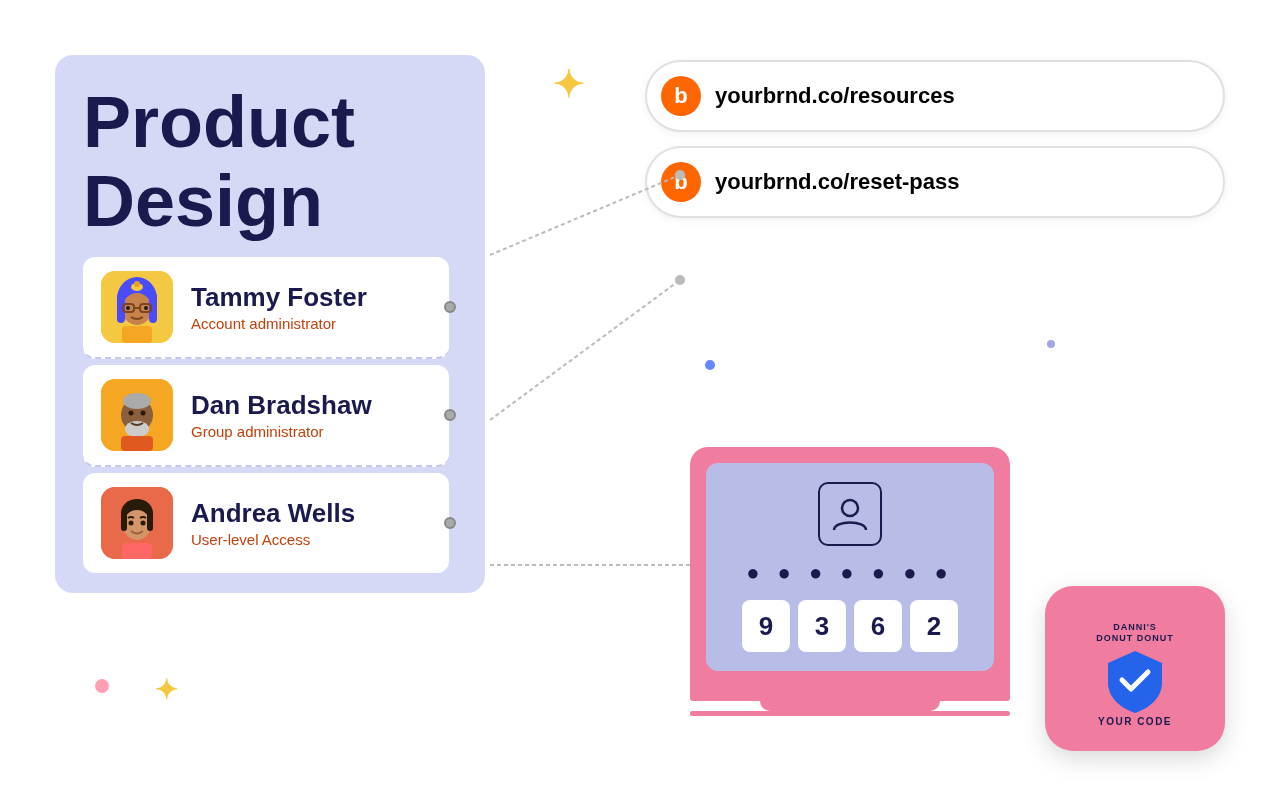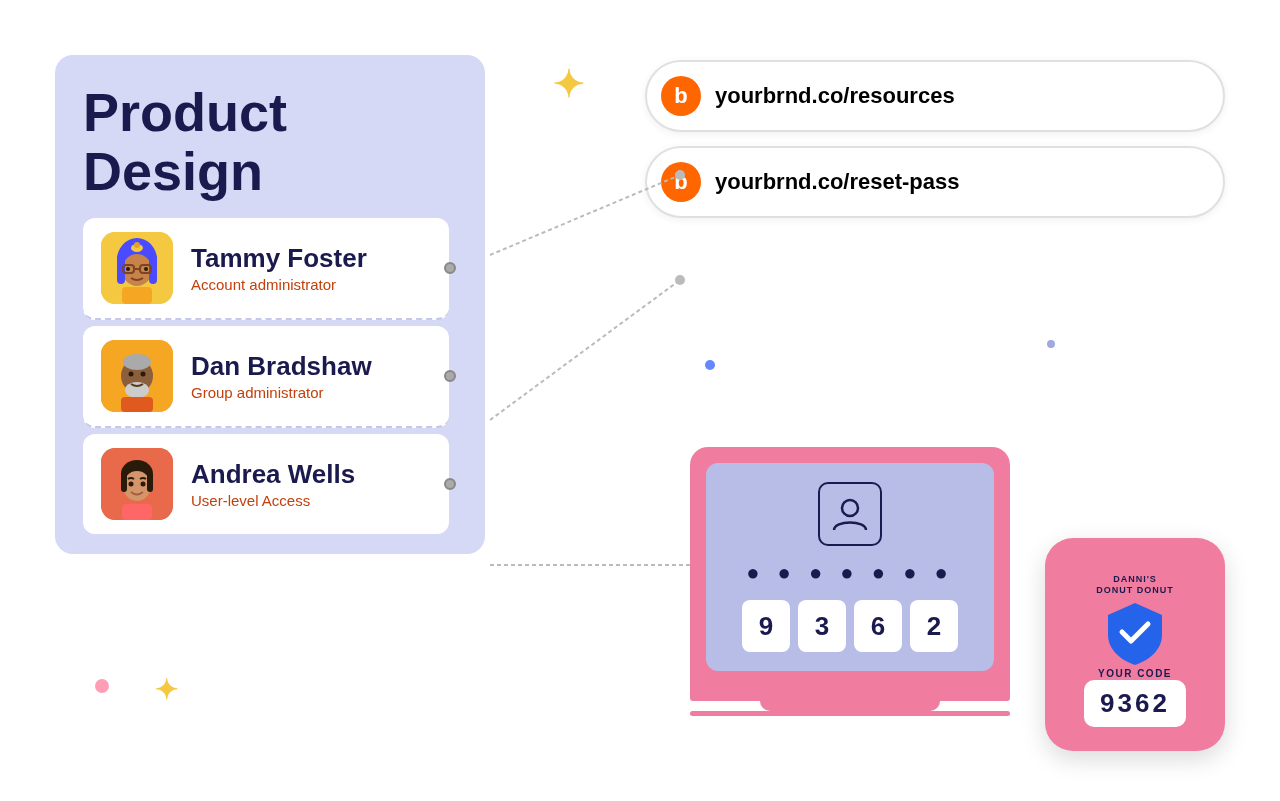--- a/index.html
+++ b/index.html
@@ -32,21 +32,21 @@
     .product-design-card {
       background: #d6d9f5;
       border-radius: 18px;
       padding: 28px 36px 20px 28px;
       width: 430px;
       position: relative;
       z-index: 2;
     }
 
     .product-design-title {
-      font-size: 54px;
+      font-size: 72px;
       font-weight: 900;
       color: #1a1a4e;
       line-height: 1.1;
       margin-bottom: 16px;
     }
 
     
     .user-cards {
       display: flex;
       flex-direction: column;
@@ -501,21 +501,20 @@
         <span>DANNI'S</span><br>
         <span>DONUT DONUT</span>
       </div>
       <div class="phone-shield">
         <svg viewBox="0 0 70 70" width="70" height="70" xmlns="http://www.w3.org/2000/svg">
           <path d="M35 6 L62 18 L62 38 C62 52 50 63 35 68 C20 63 8 52 8 38 L8 18 Z" fill="#2563eb"></path>
           <polyline points="22,35 31,44 48,27" stroke="white" stroke-width="5" fill="none" stroke-linecap="round" stroke-linejoin="round"></polyline>
         </svg>
       </div>
       <div class="phone-code-label">YOUR CODE</div>
-      <div class="phone-code-box">9362</div>
     </div>
   </div>
 
   <div class="sparkle" style="top:62px; left:553px; font-size:38px;">✦</div>
   <div class="sparkle" style="bottom:95px; left:155px; font-size:28px;">✦</div>
 
   <div class="dot-small" style="width:14px;height:14px;background:#ff9eb5;bottom:108px;left:95px;"></div>
   <div class="dot-small" style="width:10px;height:10px;background:#6688ff;top:360px;right:565px;"></div>
   <div class="dot-small" style="width:12px;height:12px;background:#e86a4a;bottom:120px;right:370px;"></div>
   <div class="dot-small" style="width:8px;height:8px;background:#a0a8e0;top:340px;right:225px;"></div>

